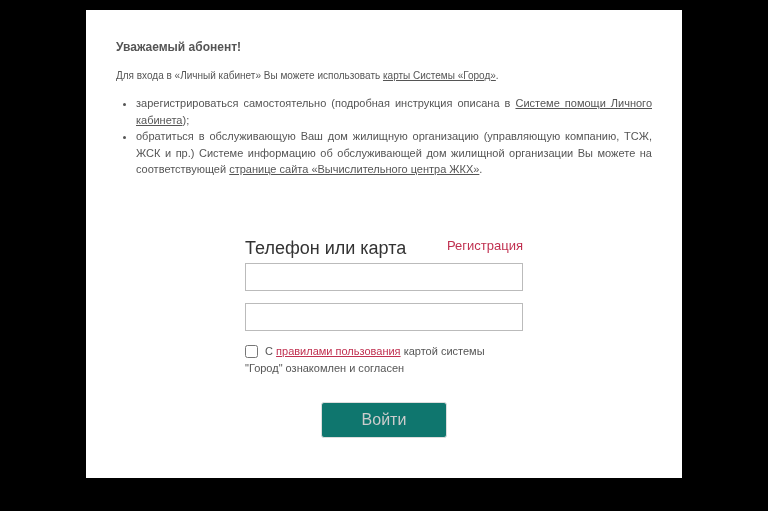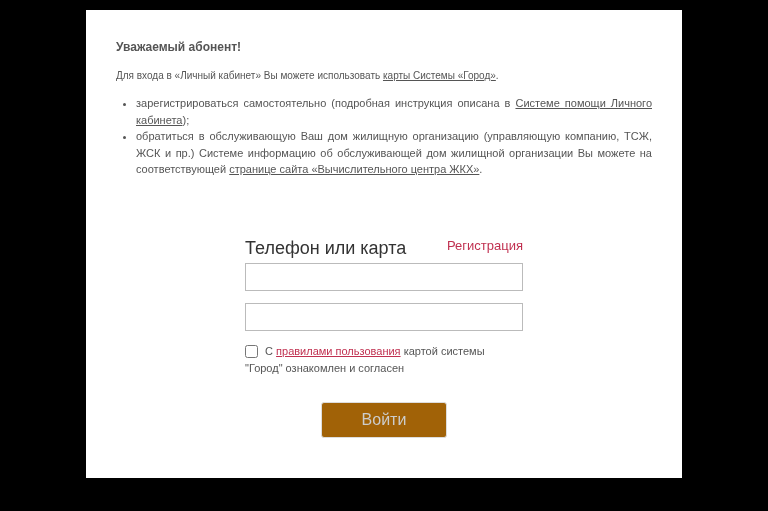--- a/index.html
+++ b/index.html
@@ -103,21 +103,21 @@
     }
     .checkbox-row a {
       color: #c03050;
       text-decoration: underline;
     }
     .button-row {
       text-align: center;
       margin-top: 24px;
     }
     .login-button {
-      background: #a16207;
+      background: #0f766e;
       border: 1px solid #ddd;
       color: #ccc;
       font-size: 16px;
       padding: 8px 40px;
       cursor: pointer;
       border-radius: 3px;
     }
   </style>
 </head>
 <body>

